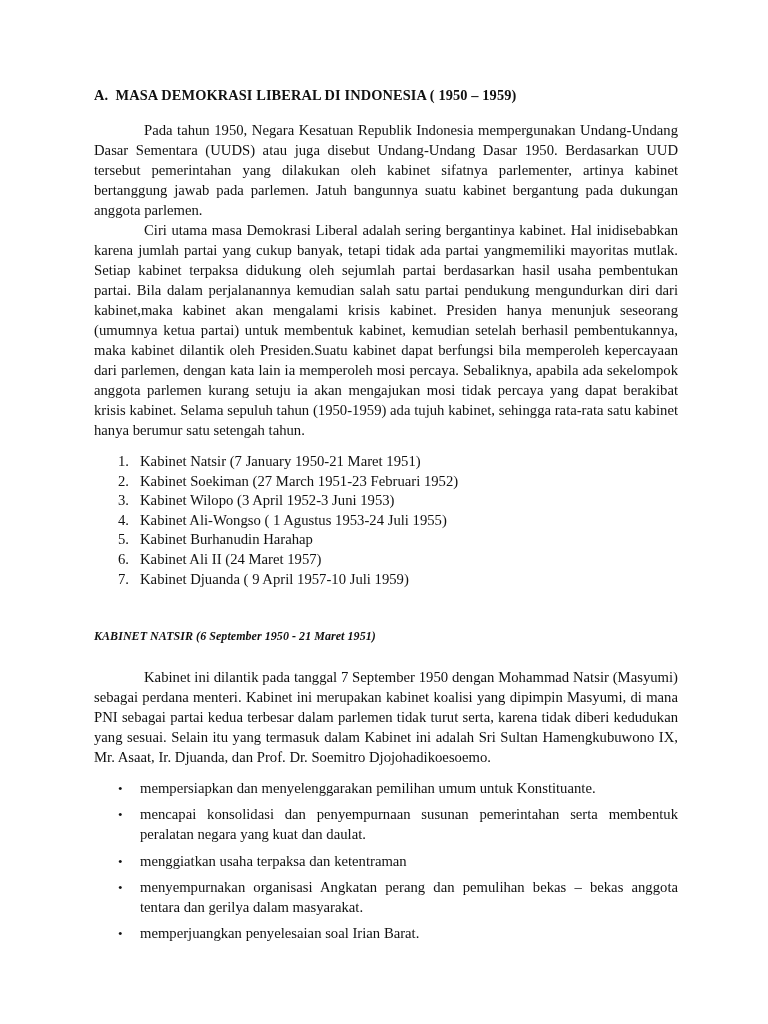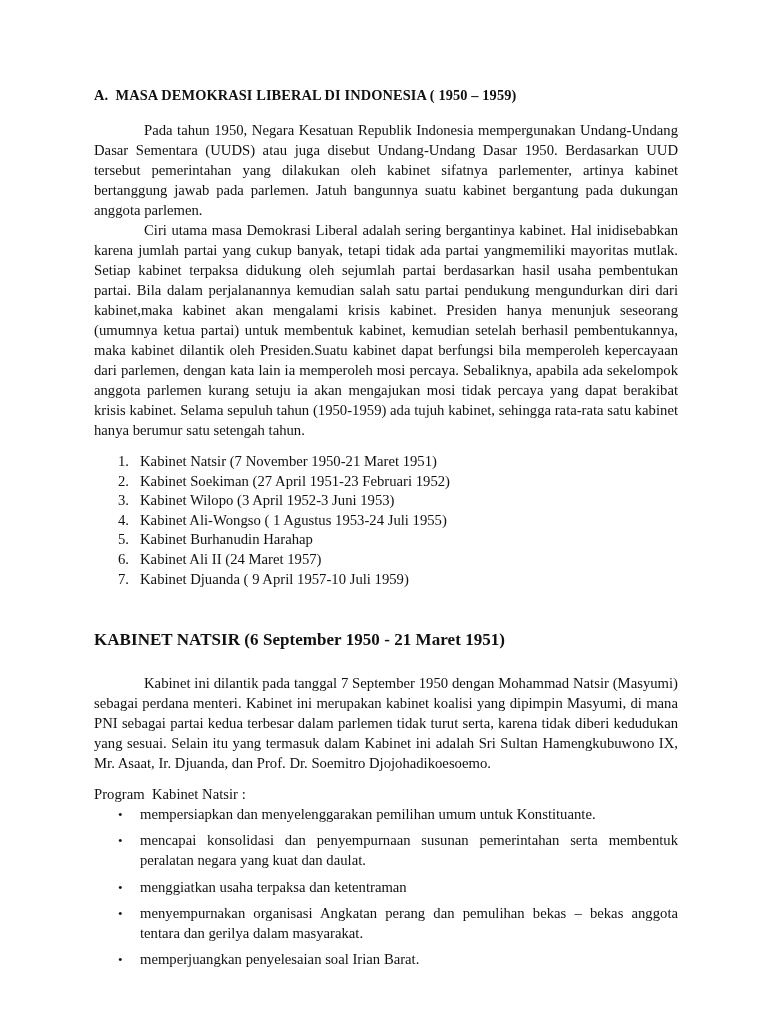--- a/index.html
+++ b/index.html
@@ -80,25 +80,26 @@
   ol.cab-list li .num {
     width: 22px;
     flex: 0 0 22px;
     text-align: left;
   }
   ol.cab-list li .txt {
     flex: 1 1 auto;
   }
 
   h2.section-title {
-    font-size: 17px;
+    font-size: 12px;
     font-weight: bold;
     margin: 0;
     line-height: 1.3;
     letter-spacing: 0.05px;
+    font-style: italic;
   }
 
   ul.program-list {
     margin: 0;
     padding: 0;
     list-style: none;
     font-size: 14.7px;
     line-height: 19.6px;
   }
   ul.program-list li {
@@ -133,25 +134,25 @@
     <p class="body-par">Pada tahun 1950, Negara Kesatuan Republik Indonesia mempergunakan Undang-Undang Dasar Sementara (UUDS) atau juga disebut Undang-Undang Dasar 1950. Berdasarkan UUD tersebut pemerintahan yang dilakukan oleh kabinet sifatnya parlementer, artinya kabinet bertanggung jawab pada parlemen. Jatuh bangunnya suatu kabinet bergantung pada dukungan anggota parlemen.</p>
 
     <p class="body-par">Ciri utama masa Demokrasi Liberal adalah sering bergantinya kabinet. Hal inidisebabkan karena jumlah partai yang cukup banyak, tetapi tidak ada partai yangmemiliki mayoritas mutlak. Setiap kabinet terpaksa didukung oleh sejumlah partai berdasarkan hasil usaha pembentukan partai. Bila dalam perjalanannya kemudian salah satu partai pendukung mengundurkan diri dari kabinet,maka kabinet akan mengalami krisis kabinet. Presiden hanya menunjuk seseorang (umumnya ketua partai) untuk membentuk kabinet, kemudian setelah berhasil pembentukannya, maka kabinet dilantik oleh Presiden.Suatu kabinet dapat berfungsi bila memperoleh kepercayaan dari parlemen, dengan kata lain ia memperoleh mosi percaya. Sebaliknya, apabila ada sekelompok anggota parlemen kurang setuju ia akan mengajukan mosi tidak percaya yang dapat berakibat krisis kabinet. Selama sepuluh tahun (1950-1959) ada tujuh kabinet, sehingga rata-rata satu kabinet hanya berumur satu setengah tahun.</p>
 
     <div class="spacer-sm"></div>
 
 
     <ol class="cab-list">
       <li>
         <span class="num">1.</span>
-        <span class="txt">Kabinet Natsir (7 November 1950-21 Maret 1951)</span>
+        <span class="txt">Kabinet Natsir (7 January 1950-21 Maret 1951)</span>
       </li>
       <li>
         <span class="num">2.</span>
-        <span class="txt">Kabinet Soekiman (27 April 1951-23 Februari 1952)</span>
+        <span class="txt">Kabinet Soekiman (27 March 1951-23 Februari 1952)</span>
       </li>
       <li>
         <span class="num">3.</span>
         <span class="txt">Kabinet Wilopo (3 April 1952-3 Juni 1953)</span>
       </li>
       <li>
         <span class="num">4.</span>
         <span class="txt">Kabinet Ali-Wongso ( 1 Agustus 1953-24 Juli 1955)</span>
       </li>
       <li>
@@ -171,21 +172,20 @@
     <div class="spacer-lg"></div>
 
     <h2 class="section-title">KABINET NATSIR (6 September 1950 - 21 Maret 1951)</h2>
 
     <div class="spacer-md"></div>
 
     <p class="body-par">Kabinet ini dilantik pada tanggal 7 September 1950 dengan Mohammad Natsir (Masyumi) sebagai perdana menteri. Kabinet ini merupakan kabinet koalisi yang dipimpin Masyumi, di mana PNI sebagai partai kedua terbesar dalam parlemen tidak turut serta, karena tidak diberi kedudukan yang sesuai. Selain itu yang termasuk dalam Kabinet ini adalah Sri Sultan Hamengkubuwono IX, Mr. Asaat, Ir. Djuanda, dan Prof. Dr. Soemitro Djojohadikoesoemo.</p>
 
     <div class="spacer-sm"></div>
 
-    <p class="plain">Program  Kabinet Natsir :</p>
 
     <ul class="program-list">
       <li>
         <span class="dot">•</span>
         <span class="txt single">mempersiapkan dan menyelenggarakan pemilihan umum untuk Konstituante.</span>
       </li>
       <li>
         <span class="dot">•</span>
         <span class="txt">mencapai konsolidasi dan penyempurnaan susunan pemerintahan serta membentuk peralatan negara yang kuat dan daulat.</span>
       </li>

